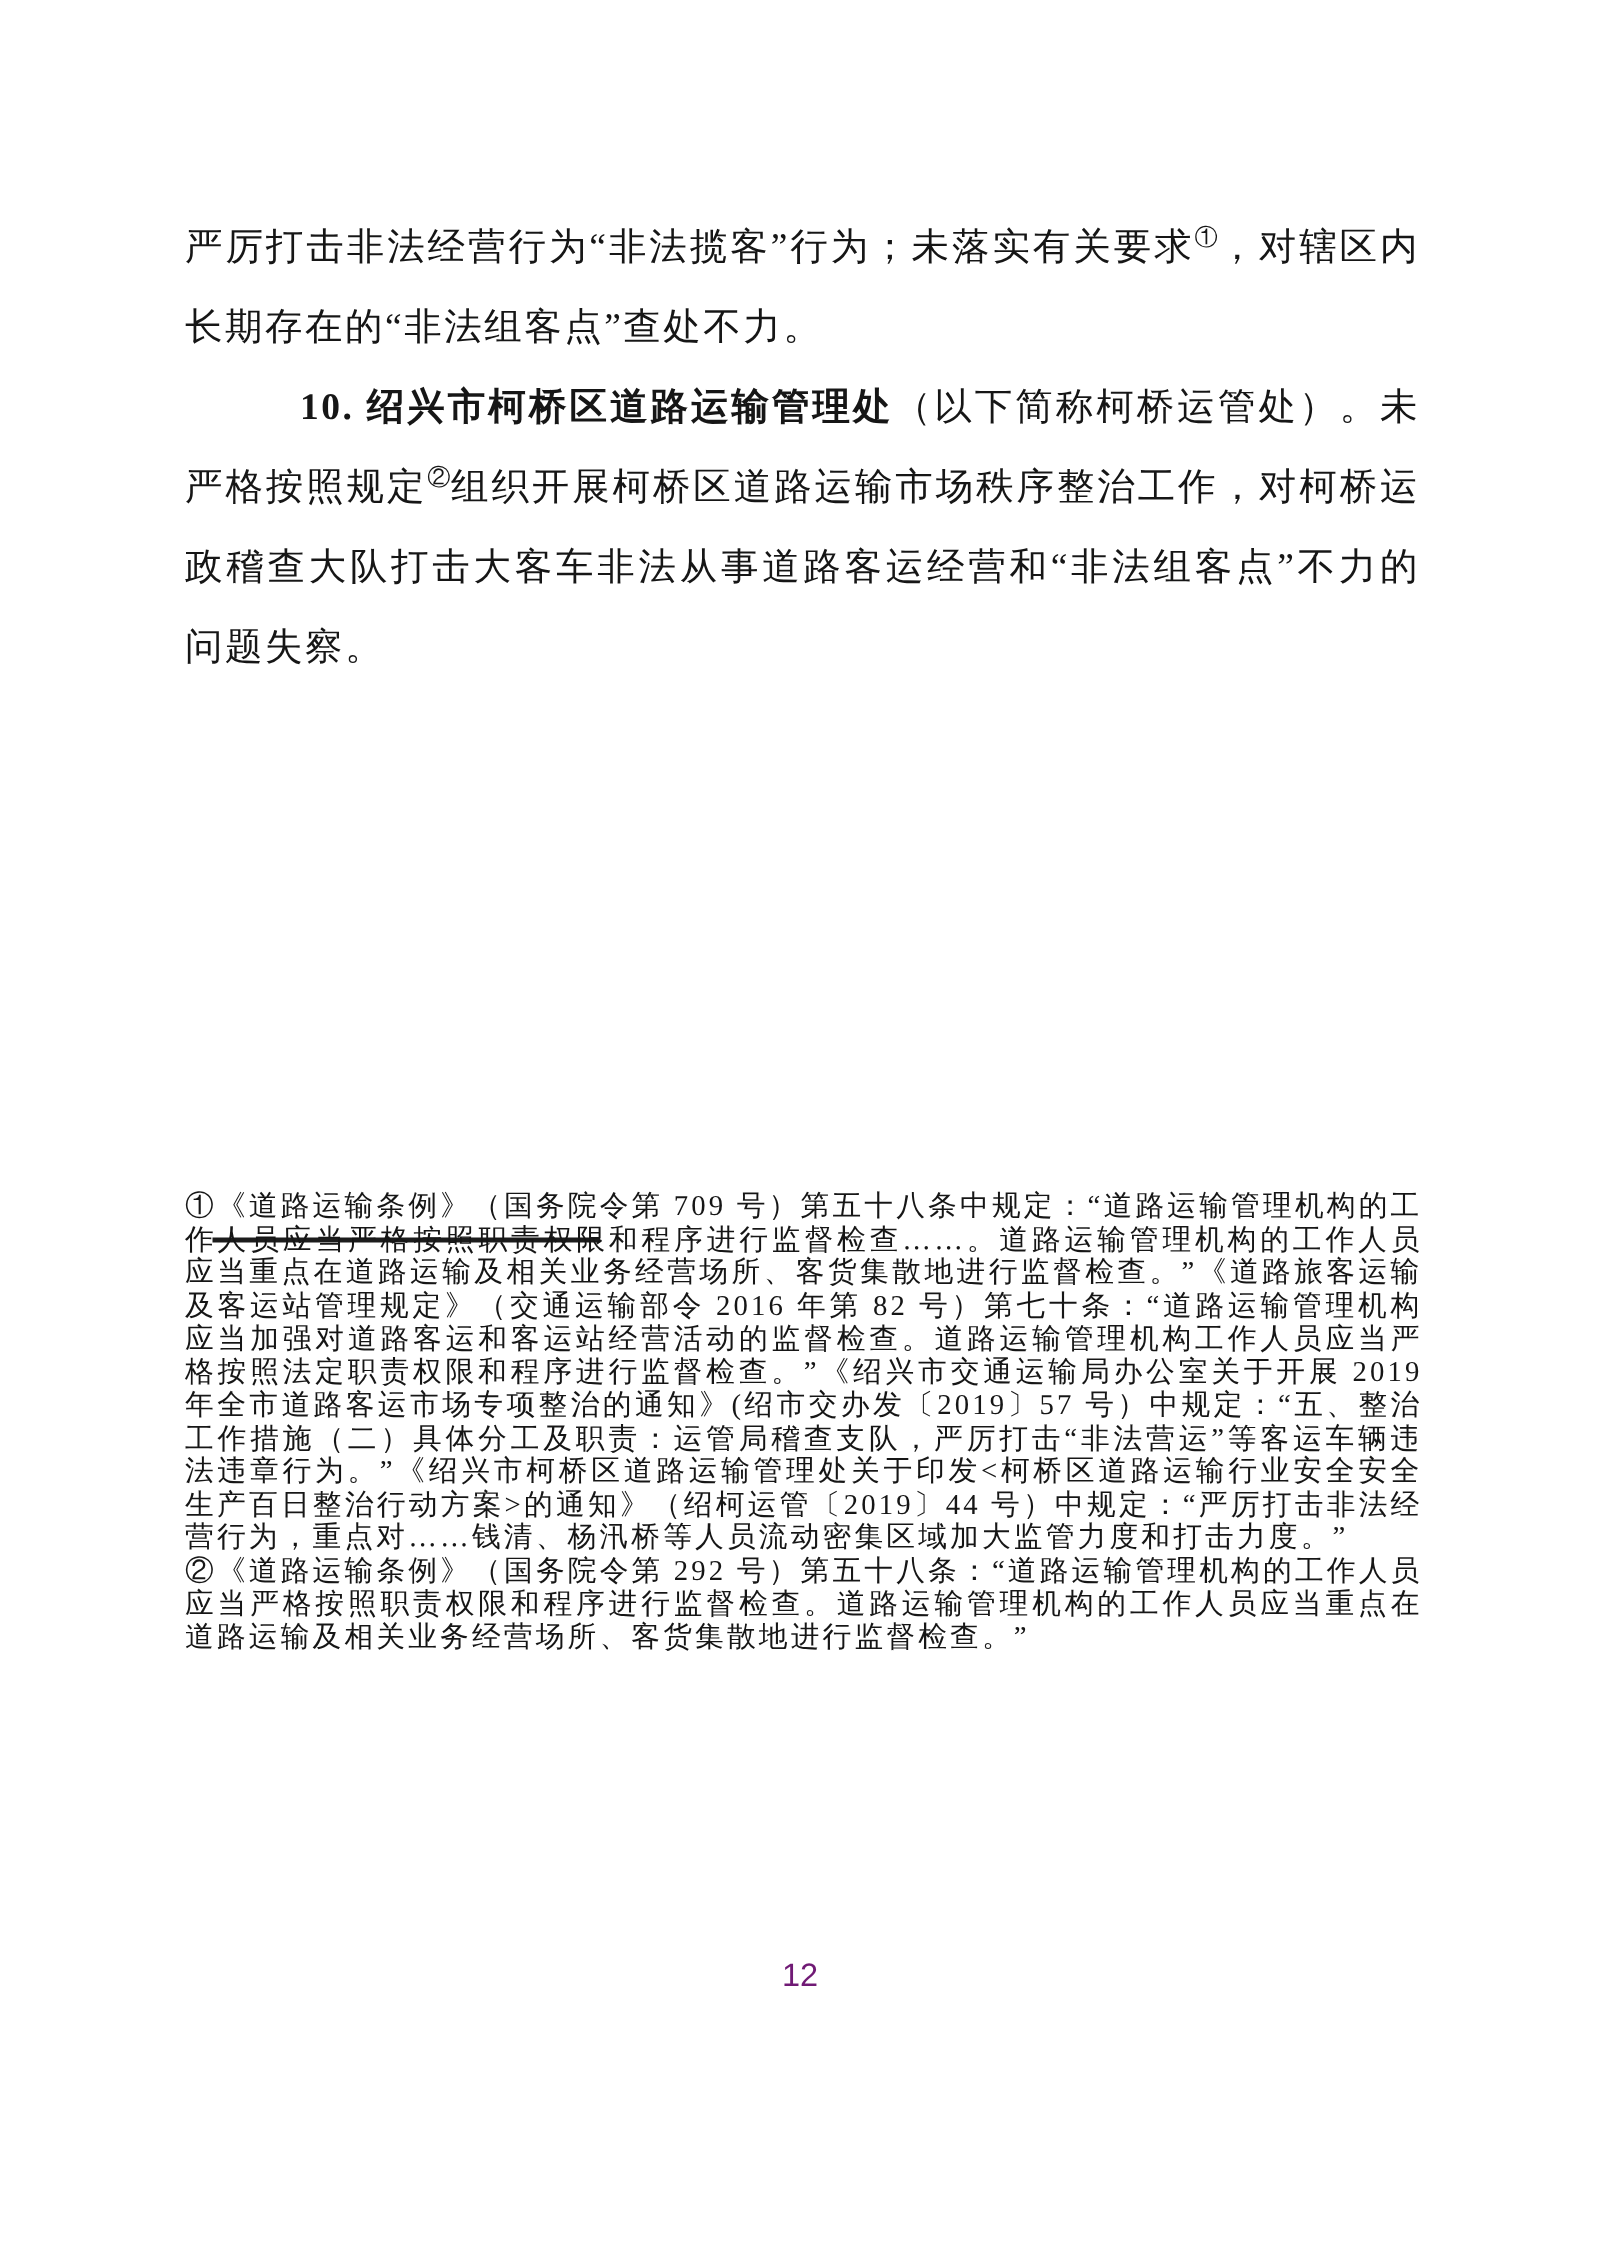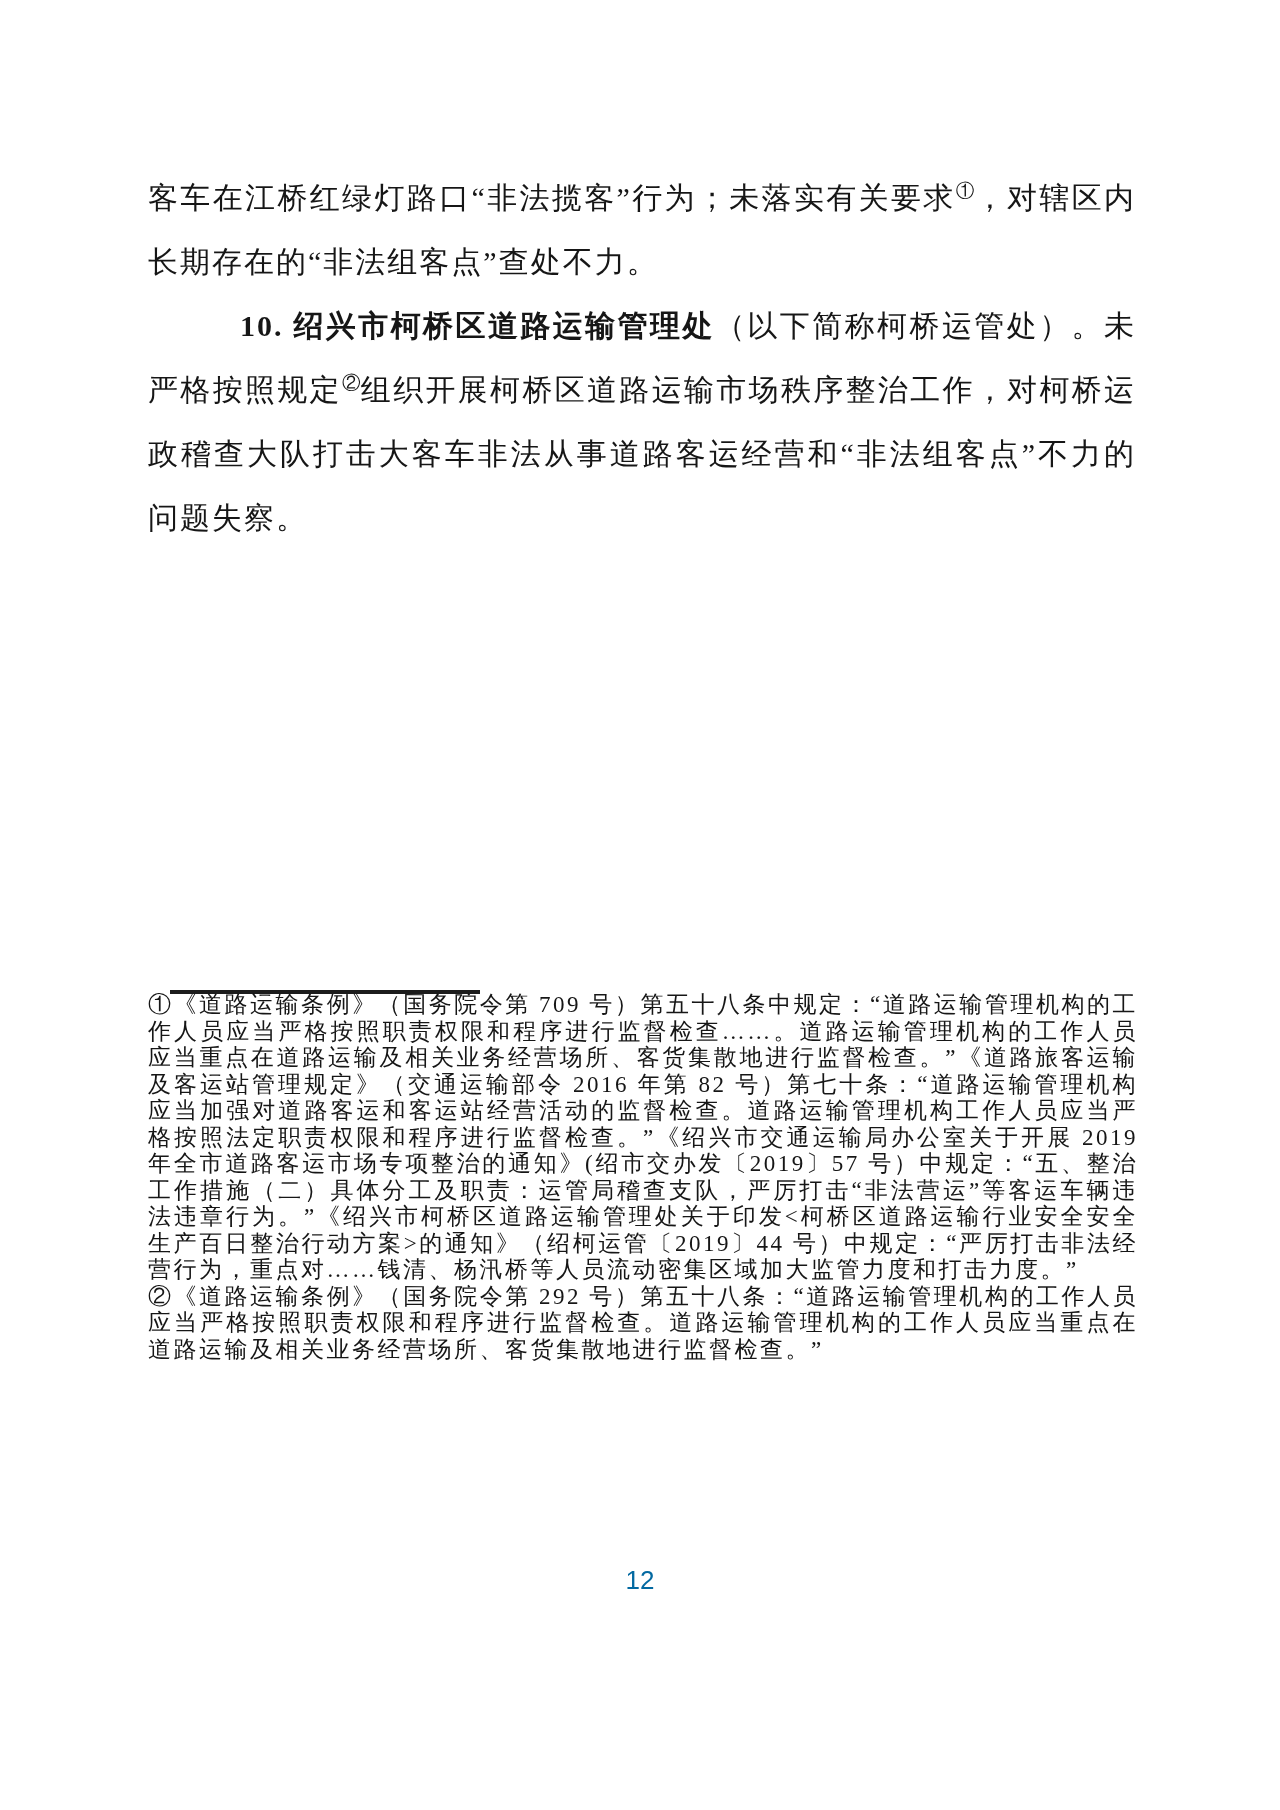--- a/index.html
+++ b/index.html
@@ -46,48 +46,48 @@
     position: absolute;
     left: 170px;
     top: 990px;
     width: 310px;
     height: 4px;
     background: #1c1c1c;
   }
   .footnotes {
     position: absolute;
     left: 148px;
-    top: 992px;
+    top: 952px;
     width: 990px;
   }
   .footnotes p.footnote {
     margin: 0;
     font-size: 23px;
     line-height: 26.5px;
     letter-spacing: 2.5px;
     text-align: justify;
     text-justify: inter-ideograph;
   }
   .page-number {
     position: absolute;
     top: 1565px;
     left: 0;
     width: 100%;
     text-align: center;
     font-size: 26px;
     font-family: "Liberation Sans", "DejaVu Sans", sans-serif;
-    color: #0369a1;
+    color: #701a75;
   }
 </style>
 </head>
 <body>
 
 <div class="page">
   <main class="body-text">
-      <p class="para"><span>客车在江桥红绿灯路口“非法揽客”行为；未落实有关要求</span><sup>①</sup><span>，对辖区内长期存在的“非法组客点”查处不力。</span></p>
+      <p class="para"><span>严厉打击非法经营行为“非法揽客”行为；未落实有关要求</span><sup>①</sup><span>，对辖区内长期存在的“非法组客点”查处不力。</span></p>
       <p class="para indent"><span class="bold">10. 绍兴市柯桥区道路运输管理处</span><span>（以下简称柯桥运管处）。未严格按照规定</span><sup>②</sup><span>组织开展柯桥区道路运输市场秩序整治工作，对柯桥运政稽查大队打击大客车非法从事道路客运经营和“非法组客点”不力的问题失察。</span></p>
     </main>
   <div class="footnote-sep"></div>
   <section class="footnotes">
       <p class="footnote">①《道路运输条例》（国务院令第 709 号）第五十八条中规定：“道路运输管理机构的工作人员应当严格按照职责权限和程序进行监督检查……。道路运输管理机构的工作人员应当重点在道路运输及相关业务经营场所、客货集散地进行监督检查。”《道路旅客运输及客运站管理规定》（交通运输部令 2016 年第 82 号）第七十条：“道路运输管理机构应当加强对道路客运和客运站经营活动的监督检查。道路运输管理机构工作人员应当严格按照法定职责权限和程序进行监督检查。”《绍兴市交通运输局办公室关于开展 2019 年全市道路客运市场专项整治的通知》(绍市交办发〔2019〕57 号）中规定：“五、整治工作措施（二）具体分工及职责：运管局稽查支队，严厉打击“非法营运”等客运车辆违法违章行为。”《绍兴市柯桥区道路运输管理处关于印发&lt;柯桥区道路运输行业安全安全生产百日整治行动方案&gt;的通知》（绍柯运管〔2019〕44 号）中规定：“严厉打击非法经营行为，重点对……钱清、杨汛桥等人员流动密集区域加大监管力度和打击力度。”</p>
       <p class="footnote">②《道路运输条例》（国务院令第 292 号）第五十八条：“道路运输管理机构的工作人员应当严格按照职责权限和程序进行监督检查。道路运输管理机构的工作人员应当重点在道路运输及相关业务经营场所、客货集散地进行监督检查。”</p>
     </section>
   <div class="page-number">12</div>
 </div>
 

